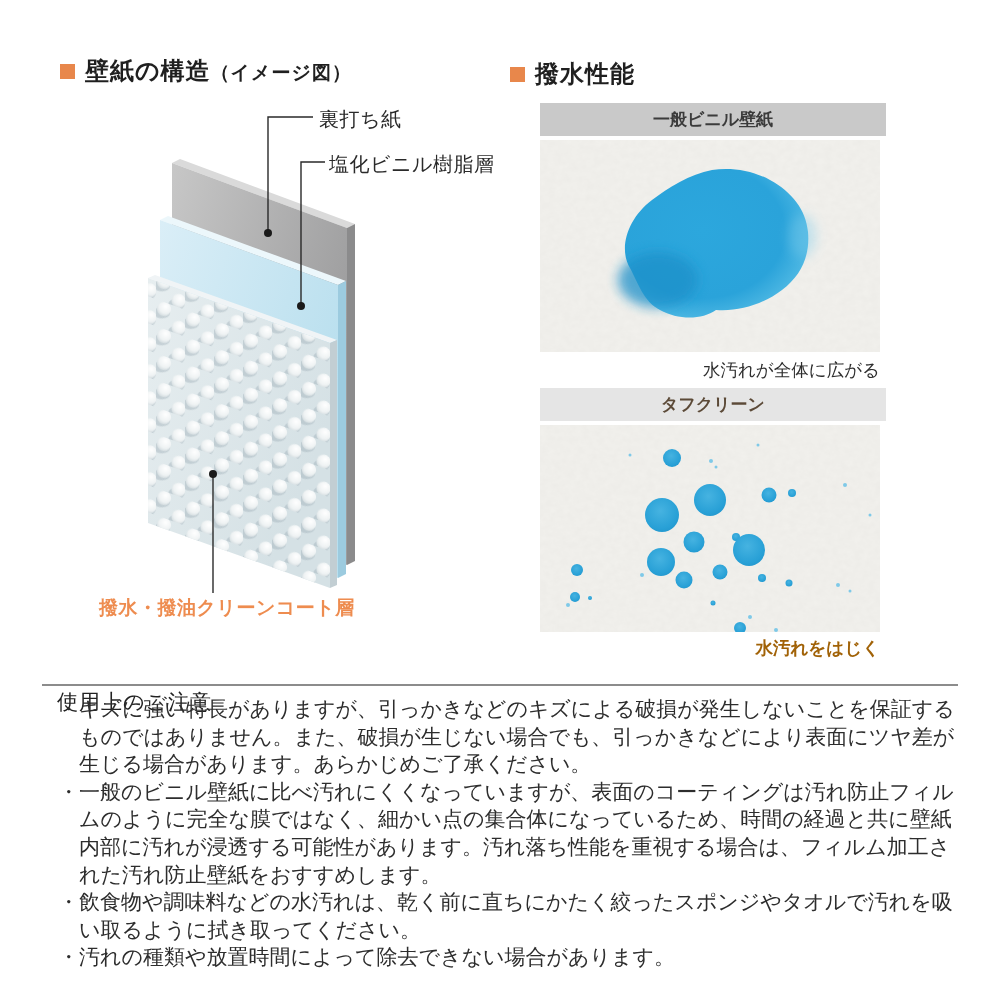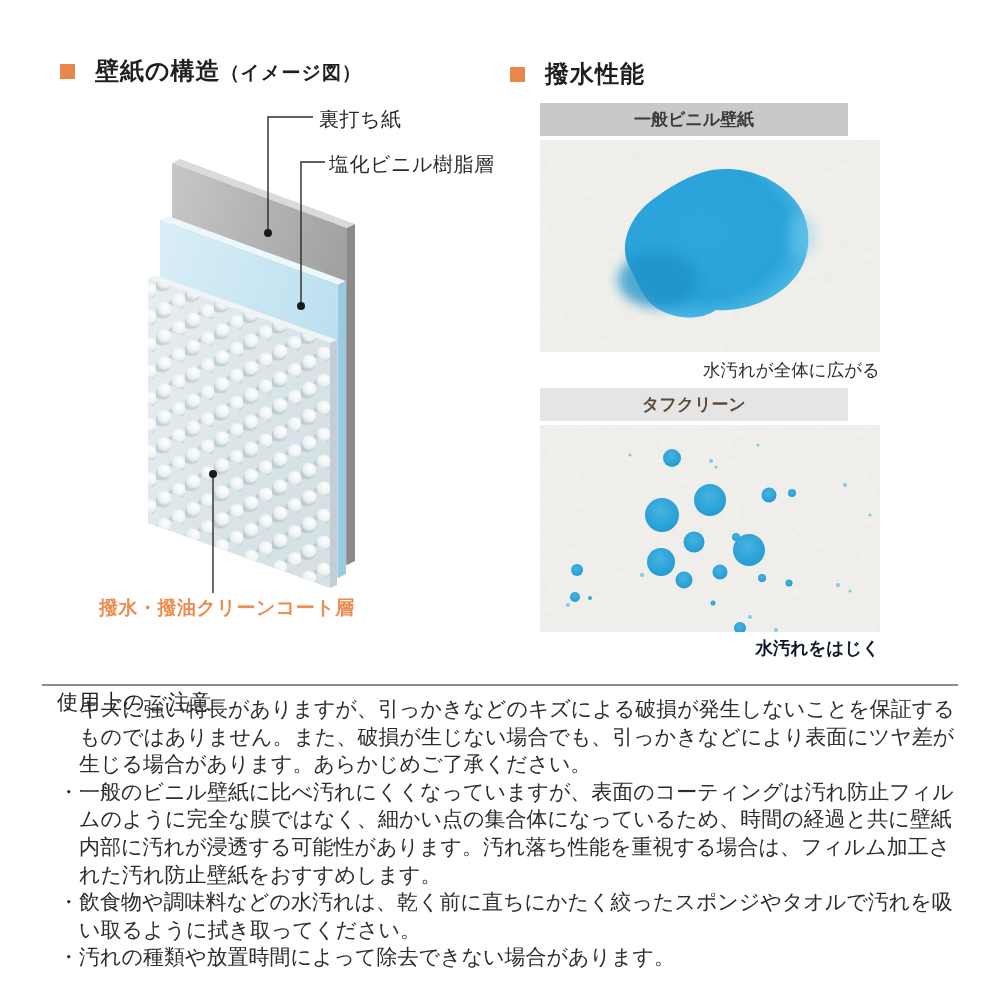--- a/index.html
+++ b/index.html
@@ -2,35 +2,35 @@
 <html><head>
 <meta charset="utf-8">
 <style>
   html,body{margin:0;padding:0;}
   body{
     width:1000px;height:1000px;position:relative;background:#ffffff;
     font-family:"Liberation Sans", sans-serif;color:#2d2d2d;overflow:hidden;
   }
   .abs{position:absolute;}
   
-  .sec-header{display:flex;align-items:center;gap:20px;}
+  .sec-header{display:flex;align-items:center;gap:10px;}
   .sq{width:15px;height:15px;background:#e8874b;flex:0 0 15px;}
   .sec-title{font-size:24px;font-weight:600;color:#1f1f1f;letter-spacing:1px;}
   .sec-title .sub{font-size:19px;font-weight:600;}
   
   .diag-label{font-size:20px;color:#2a2a2a;letter-spacing:0.5px;}
   .coat-label{font-size:19px;font-weight:700;color:#ee8c4f;letter-spacing:0.5px;}
   
-  .bar{width:308px;height:33px;display:flex;align-items:center;justify-content:center;
+  .bar{width:346px;height:33px;display:flex;align-items:center;justify-content:center;
        font-size:17px;font-weight:600;}
   .bar.gray{background:#c9c9c9;color:#3b3b3b;}
   .bar.orange{background:#e5e5e5;color:#5c4a38;}
   .caption{width:340px;text-align:right;font-size:17.5px;}
   .caption.dark{color:#2e2e2e;}
-  .caption.orange{color:#0f172a;font-weight:700;}
+  .caption.orange{color:#a16207;font-weight:700;}
   
   .notes-title{font-size:21px;color:#222222;letter-spacing:1px;}
   .rule{height:2px;background:#8c8c8c;}
   ul.notes{list-style:none;margin:0;padding:0;width:900px;
            font-size:21px;line-height:27.6px;color:#2d2d2d;}
   ul.notes li{display:flex;}
   ul.notes .marker{flex:0 0 21px;}
   ul.notes .txt{flex:1;}
 </style>
 </head>

